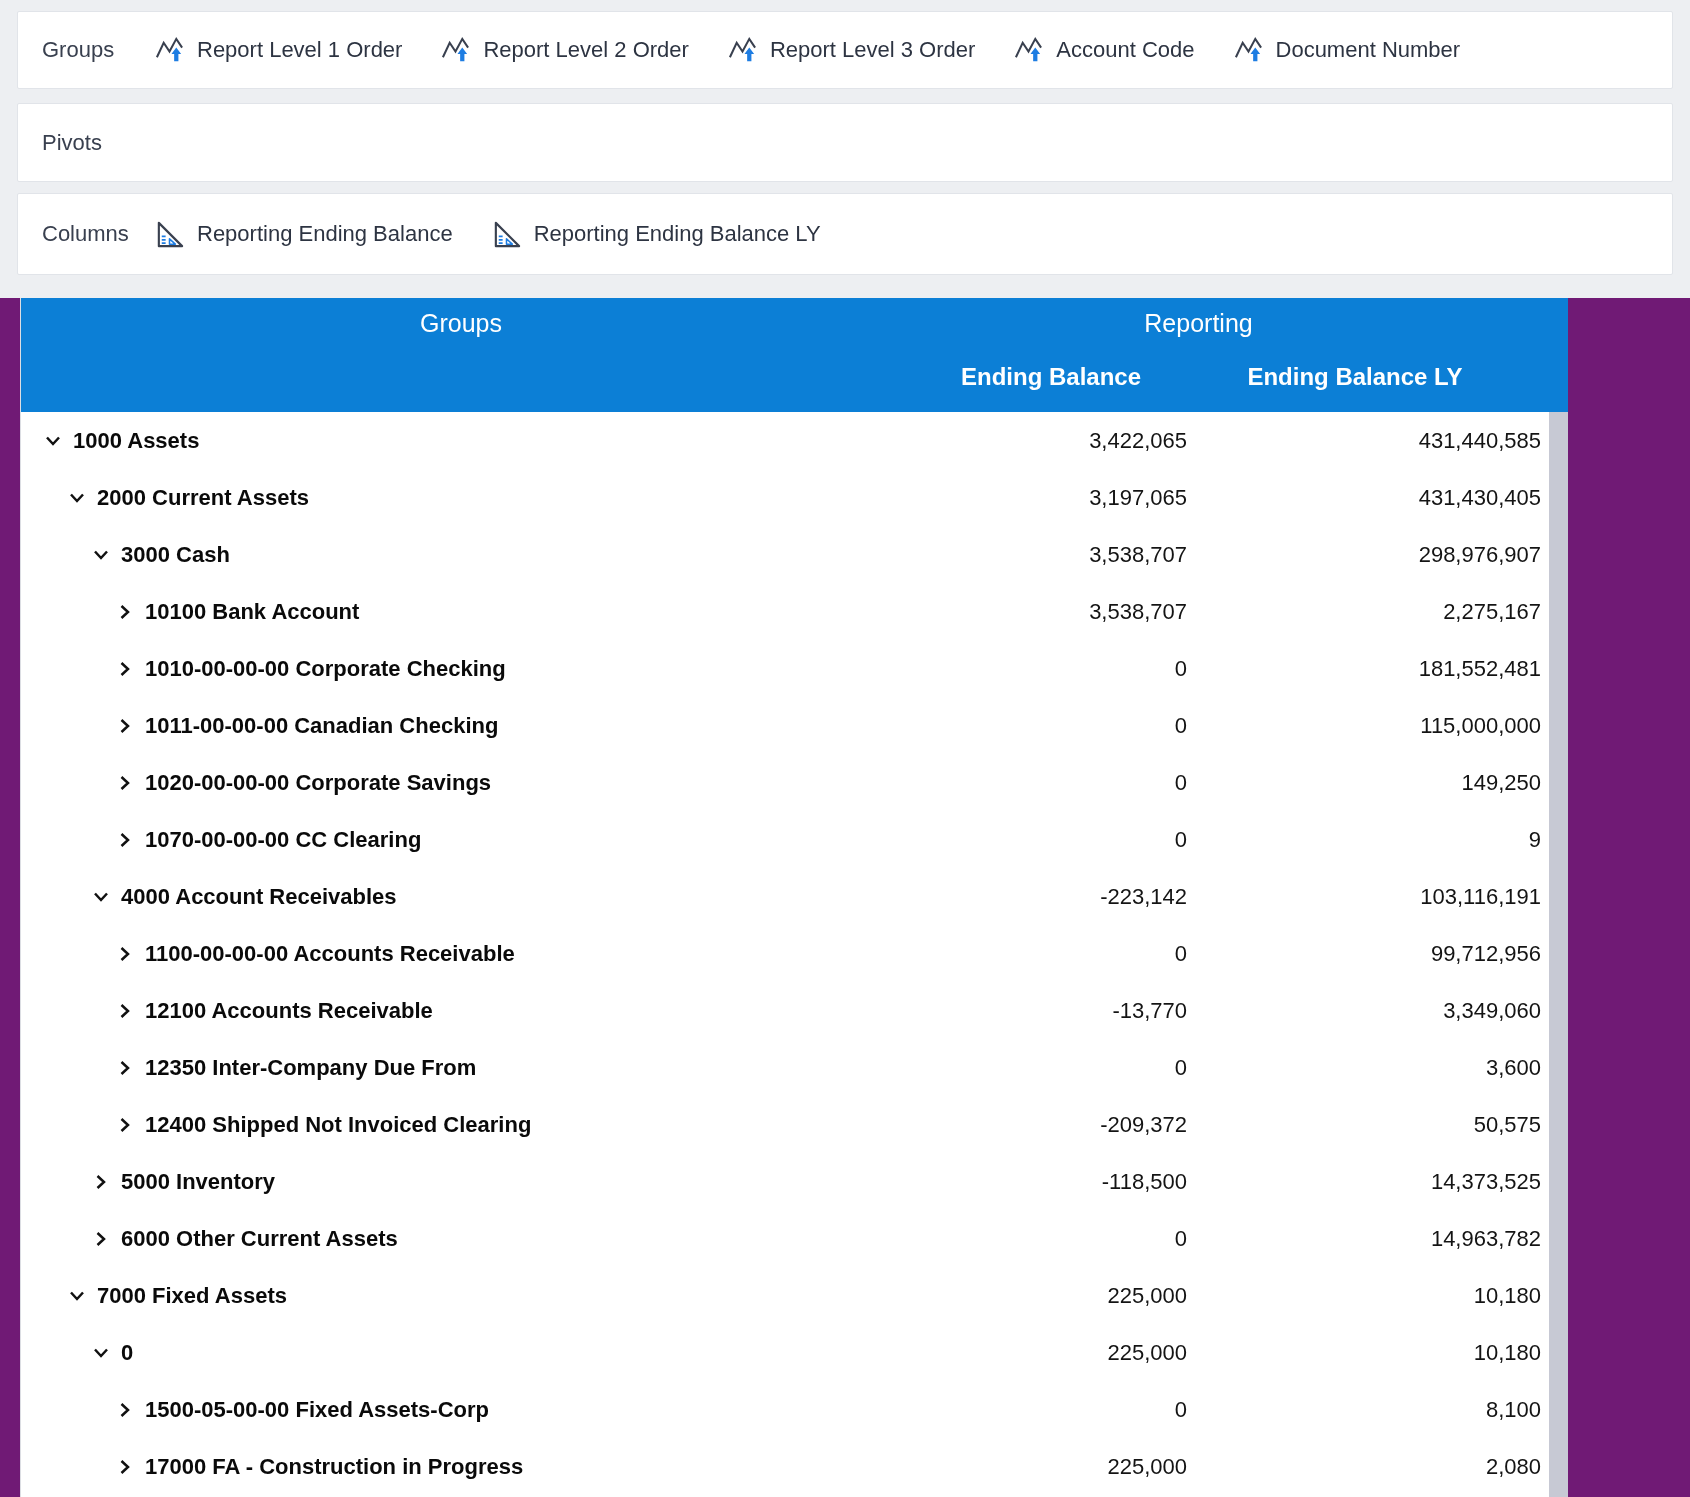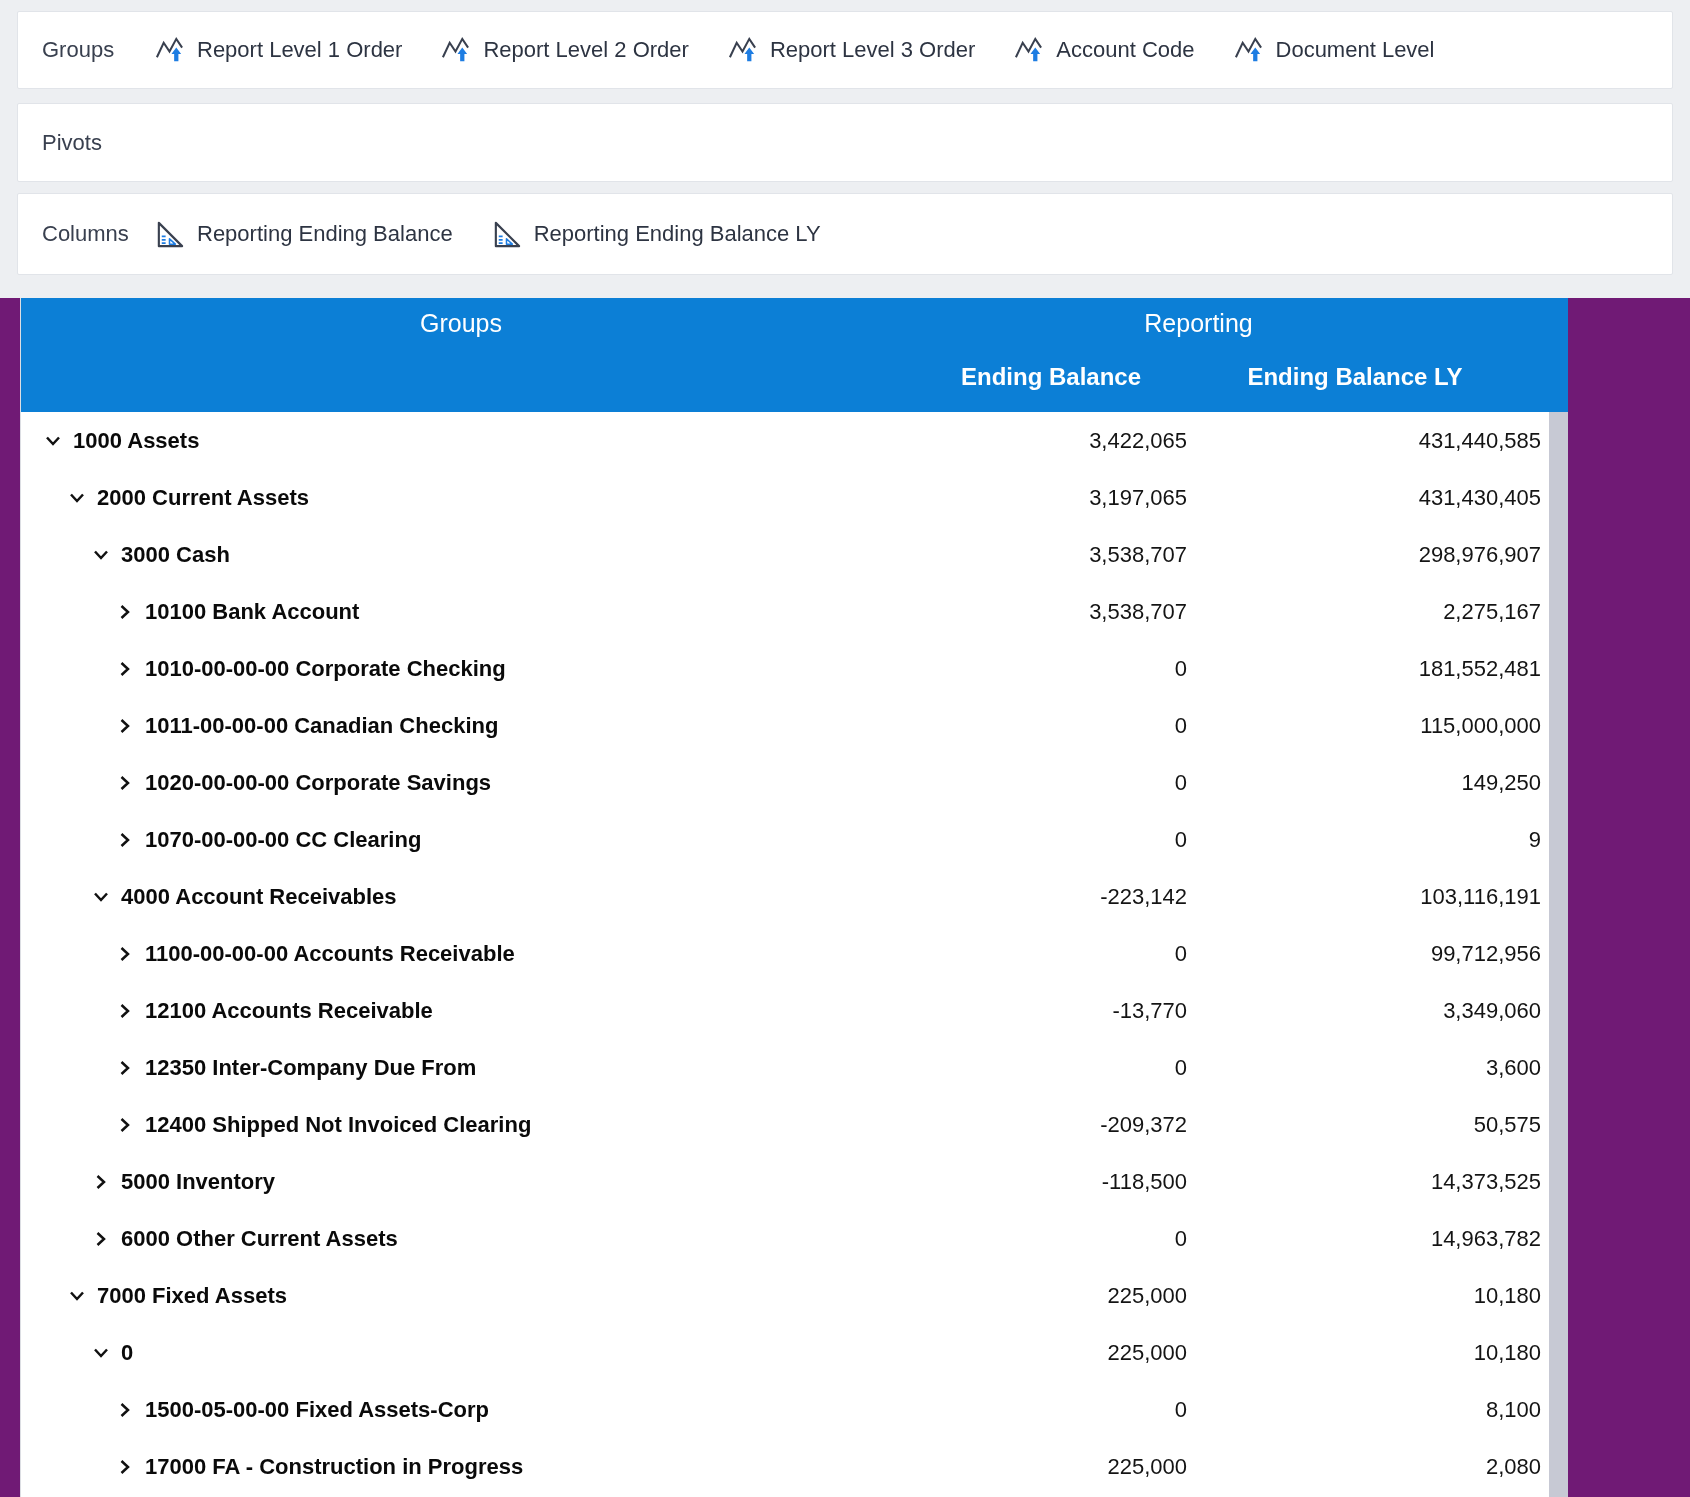--- a/index.html
+++ b/index.html
@@ -96,21 +96,21 @@
             </span>
             <span class="chip-label">Account Code</span>
           </div>
           <div class="chip">
             <span class="chip-icon">
               <svg width="31" height="31" viewBox="0 0 32 32">
                 <polyline points="3,23 10,8 16,17 23,4 29,13" fill="none" stroke="#39404f" stroke-width="2.1" stroke-linejoin="miter"></polyline>
                 <path d="M23,13 L28,19.5 L25.2,19.5 L25.2,27 L20.8,27 L20.8,19.5 L18,19.5 Z" fill="#1e7de2"></path>
               </svg>
             </span>
-            <span class="chip-label">Document Level</span>
+            <span class="chip-label">Document Number</span>
           </div>
         </div>
     </div>
 
     <div class="tb-row" id="row-columns">
       <div class="tb-label">Columns</div>
       <div class="chips">
           <div class="chip">
             <span class="chip-icon">
               <svg width="31" height="31" viewBox="0 0 32 32">

